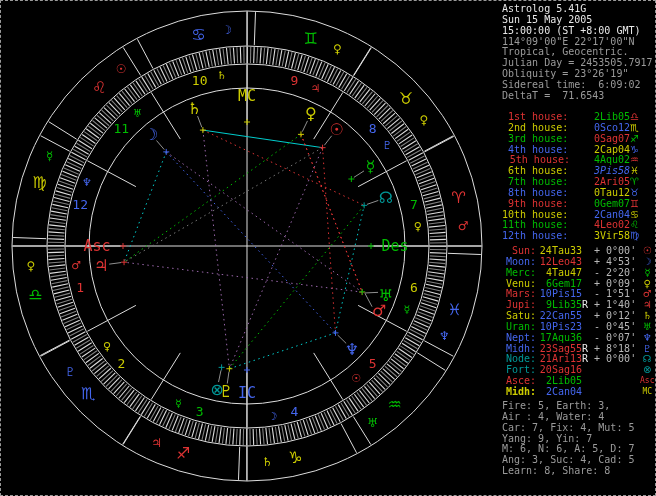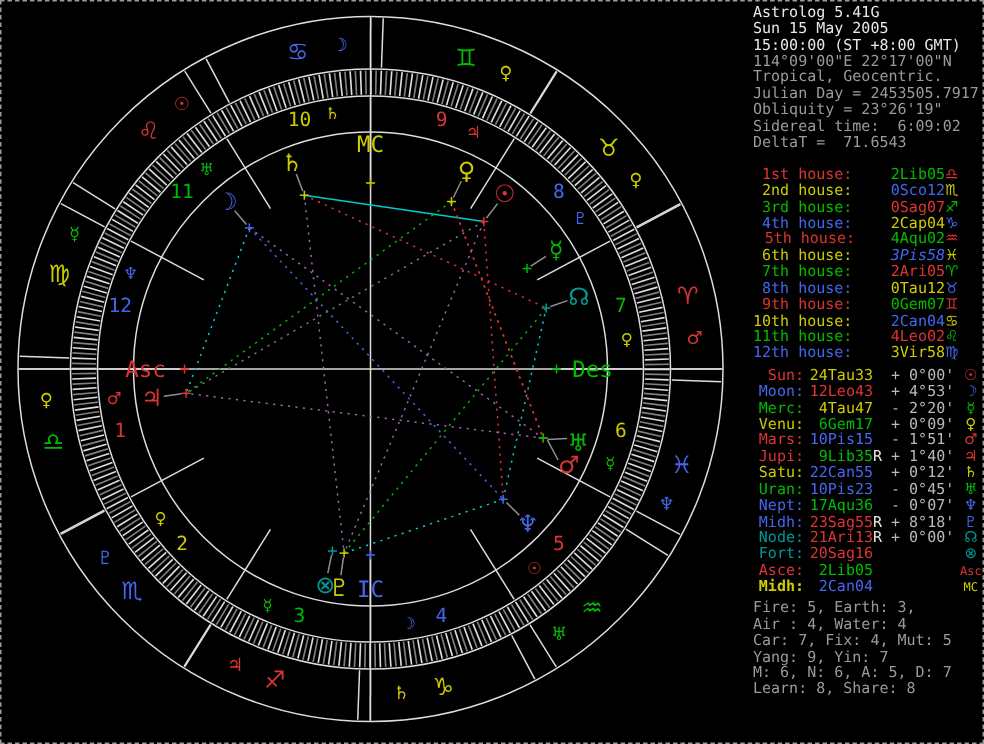--- a/index.html
+++ b/index.html
@@ -596,18 +596,19 @@
         <div class="row"><span class="pl" style="color: rgb(0, 153, 153);">Fort:</span><span class="pv" style="color: rgb(221, 51, 51);">20Sag16</span><span class="pr" style="color: rgb(232, 232, 232);"></span><span class="pd" style="color: rgb(184, 184, 184);"></span><span class="gl" style="color: rgb(0, 153, 153);">⊗</span></div>
         <div class="row"><span class="pl" style="color: rgb(221, 51, 51);">Asce:</span><span class="pv" style="color: rgb(0, 187, 0);">2Lib05</span><span class="pr" style="color: rgb(232, 232, 232);"></span><span class="pd" style="color: rgb(184, 184, 184);"></span><span class="glt" style="color: rgb(221, 51, 51);">Asc</span></div>
         <div class="row"><span class="pl" style="color: rgb(204, 204, 0); font-weight: bold;">Midh:</span><span class="pv" style="color: rgb(68, 102, 238);">2Can04</span><span class="pr" style="color: rgb(232, 232, 232);"></span><span class="pd" style="color: rgb(184, 184, 184);"></span><span class="glt" style="color: rgb(204, 204, 0);">MC</span></div>
       </div>
     <div class="blk" id="stats" style="top:401px">
         <div class="tline" style="color: rgb(154, 154, 154);">Fire: 5, Earth: 3,</div>
         <div class="tline" style="color: rgb(154, 154, 154);">Air : 4, Water: 4</div>
         <div class="tline" style="color: rgb(154, 154, 154);">Car: 7, Fix: 4, Mut: 5</div>
         <div class="tline" style="color: rgb(154, 154, 154);">Yang: 9, Yin: 7</div>
         <div class="tline" style="color: rgb(154, 154, 154);">M: 6, N: 6, A: 5, D: 7</div>
+        <div class="tline" style="color: rgb(154, 154, 154);">Ang: 3, Suc: 4, Cad: 5</div>
         <div class="tline" style="color: rgb(154, 154, 154);">Learn: 8, Share: 8</div>
       </div>
   </div>
 
   <div id="frame"></div>
 </div>
 
 </body></html>

